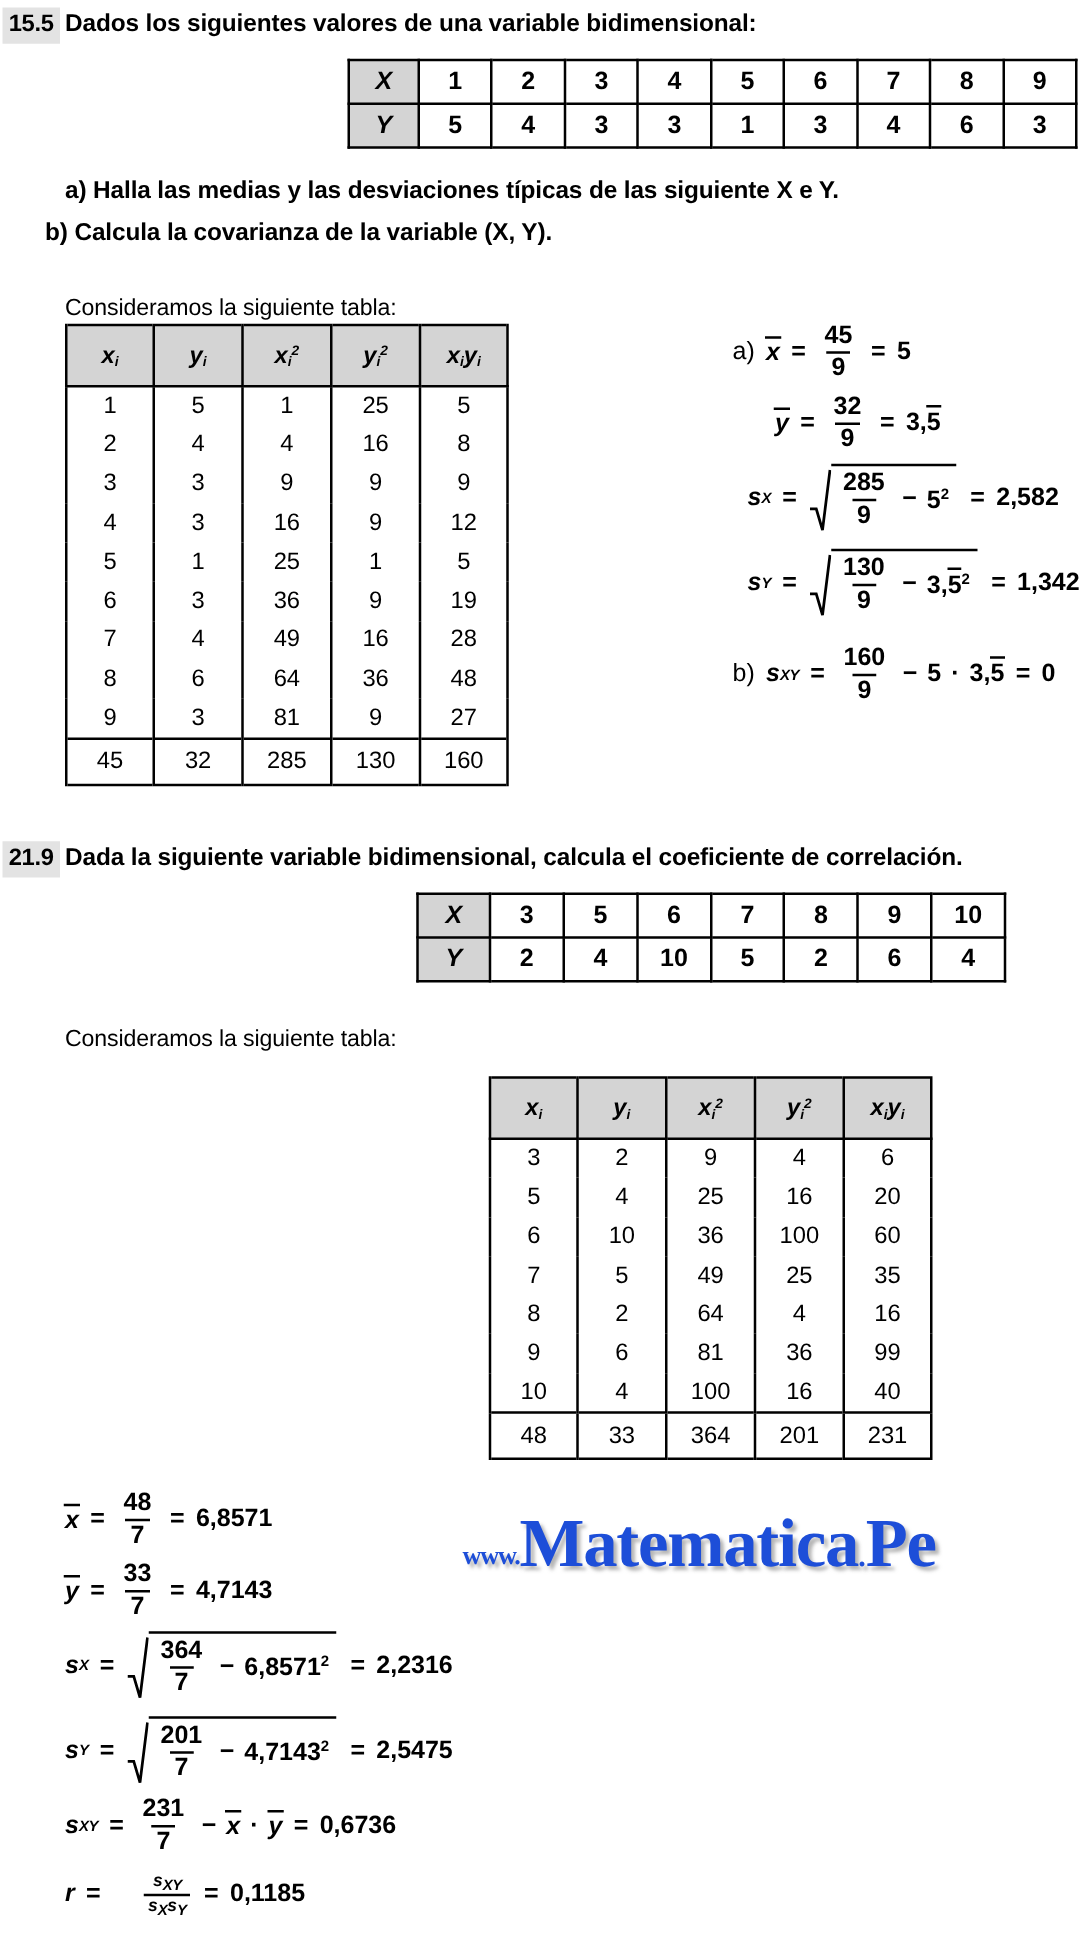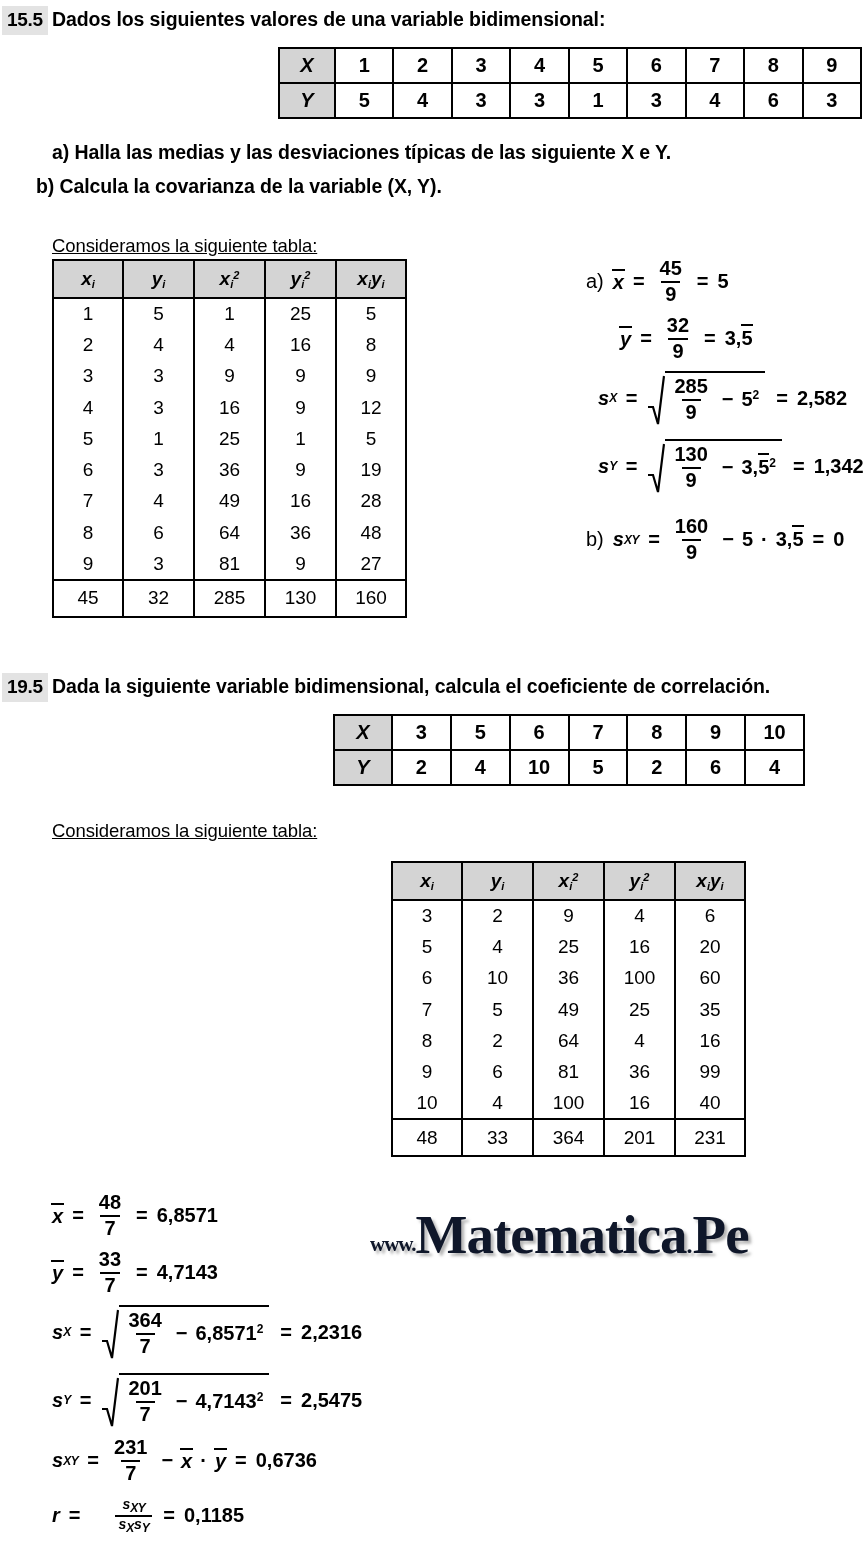--- a/index.html
+++ b/index.html
@@ -31,21 +31,21 @@
     letter-spacing: -0.1px;
   }
   .para {
     position: absolute;
     font-weight: bold;
     font-size: 19.5px;
     line-height: 26px;
     white-space: nowrap;
     letter-spacing: -0.1px;
   }
-  .para.light { font-weight: normal; font-size: 18.5px; text-decoration: underline; }
+  .para.light { font-weight: normal; font-size: 18.5px; }
 
   
   table.xy {
     position: absolute;
     border-collapse: collapse;
     table-layout: fixed;
   }
   table.xy td {
     border: 2px solid #000;
     text-align: center;
@@ -68,21 +68,21 @@
     border: 2px solid #000;
   }
   table.sum th {
     background: #d4d4d4;
     border-left: 2px solid #000;
     border-right: 2px solid #000;
     border-bottom: 2px solid #000;
     font-style: italic;
     font-weight: bold;
     font-size: 19px;
-    height: 38px;
+    height: 49px;
     padding: 0;
     text-align: center;
   }
   table.sum td {
     border-left: 2px solid #000;
     border-right: 2px solid #000;
     text-align: center;
     font-size: 19px;
     height: 31.3px;
     padding: 0;
@@ -155,21 +155,21 @@
     position: absolute;
     left: 0px; right: 0px; top: -3px;
     border-top: 2px solid #000;
   }
 
   
   .watermark {
     position: absolute;
     font-family: "Liberation Serif", serif;
     font-weight: bold;
-    color: #0f172a;
+    color: #1d4ed8;
     white-space: nowrap;
     text-shadow: 3px 3px 3px rgba(120,120,120,0.55);
     line-height: 1;
   }
   .watermark .www { font-size: 21px; letter-spacing: -1px; vertical-align: 2px; }
   .watermark .big { font-size: 55px; letter-spacing: -1px; }
   .watermark .dot { font-size: 24px; }
 </style>
 </head>
 <body>
@@ -371,21 +371,21 @@
     <span class="den">9</span>
   </span>
   <span class="op">−</span>
   <span class="bold">5</span>
   <span class="op">·</span>
   <span class="bold"><span>3,</span><span class="rep">5</span></span>
   <span class="eq">=</span>
   <span class="bold">0</span>
 </div>
 
-<div class="ex-num" style="left:2px; top:673px;">19.5</div>
+<div class="ex-num" style="left:2px; top:673px;">21.9</div>
 <div class="ex-text" style="left:52px; top:673px;text-align:right;">Dada la siguiente variable bidimensional, calcula el coeficiente de correlación.</div>
 
 <table class="xy" style="left:333px; top:714px; width:472px;">
   <tbody>
       <tr>
     <td class="hdr" style="width:58px;">X</td>
     <td>3</td>
     <td>5</td>
     <td>6</td>
     <td>7</td>

